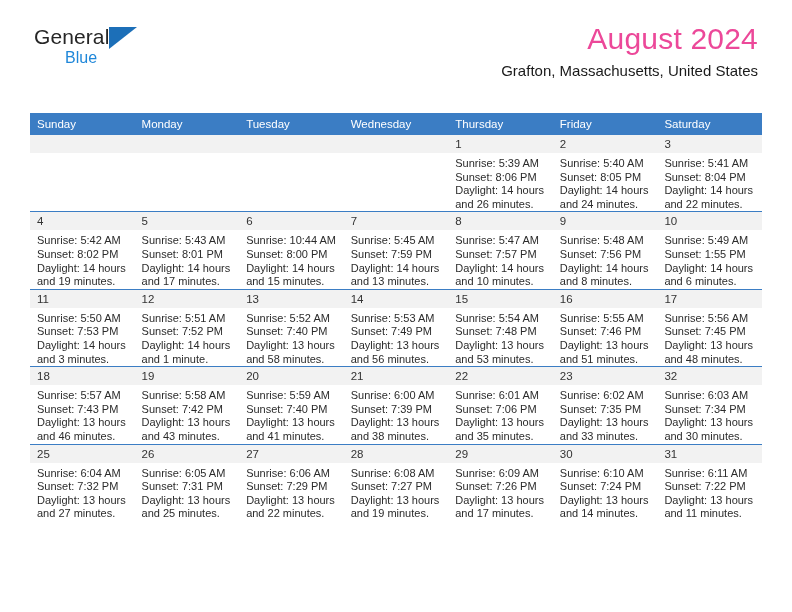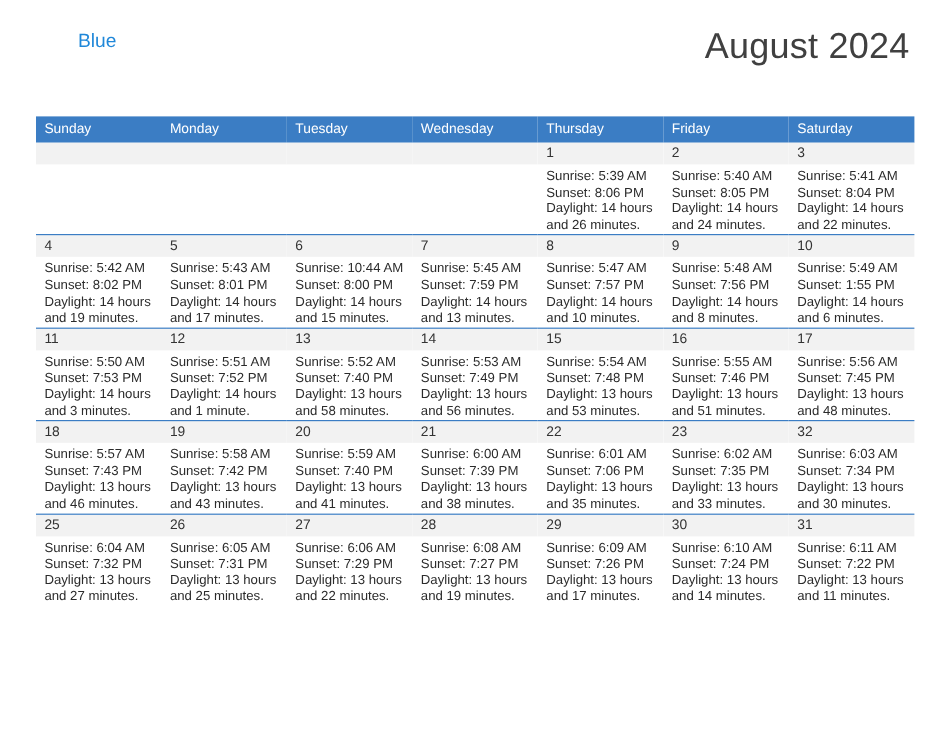--- a/index.html
+++ b/index.html
@@ -55,37 +55,37 @@
     color: #1f87d9;
     margin-top: 1px;
     margin-left: 31px;
     line-height: 1;
   }
   .title {
     position: absolute;
     right: 4px;
     top: 22px;
     font-size: 30px;
-    color: #404040;
+    color: #ec4899;
     letter-spacing: 0.2px;
     white-space: nowrap;
   }
   .subtitle {
     position: absolute;
     right: 4px;
     top: 62px;
     font-size: 15px;
     color: #1a1a1a;
     white-space: nowrap;
   }
 
   
   .calendar {
     width: 732px;
-    margin-top: 25px;
+    margin-top: 41px;
     border-collapse: collapse;
     table-layout: fixed;
   }
   .calendar th {
     background: #3b7dc4;
     color: #ffffff;
     font-size: 11.5px;
     font-weight: normal;
     text-align: left;
     padding: 5px 0 5px 7px;
@@ -125,24 +125,28 @@
   }
 </style>
 </head>
 <body>
 
 <div class="page">
 
   <div class="header">
 
     <div class="brand">
+      <div class="brand-row1">
+        <span>General</span><span class="brand-flag"></span>
+      </div>
       <div class="brand-row2">Blue</div>
     </div>
 
     <div class="title">August 2024</div>
+    <div class="subtitle">Grafton, Massachusetts, United States</div>
 
   </div>
 
   <table class="calendar">
     <thead>
       <tr>
         <th>Sunday</th>
         <th>Monday</th>
         <th>Tuesday</th>
         <th>Wednesday</th>

